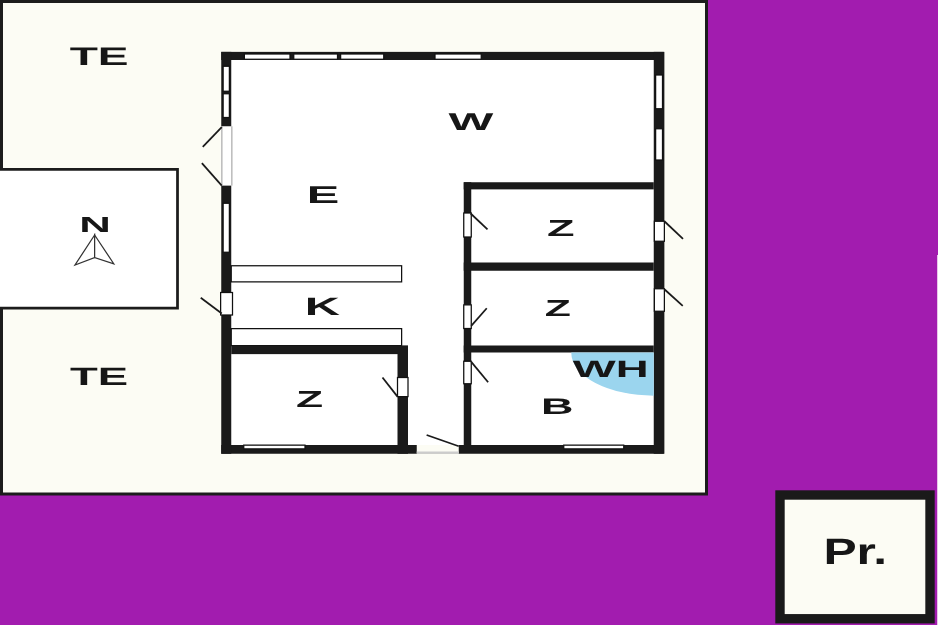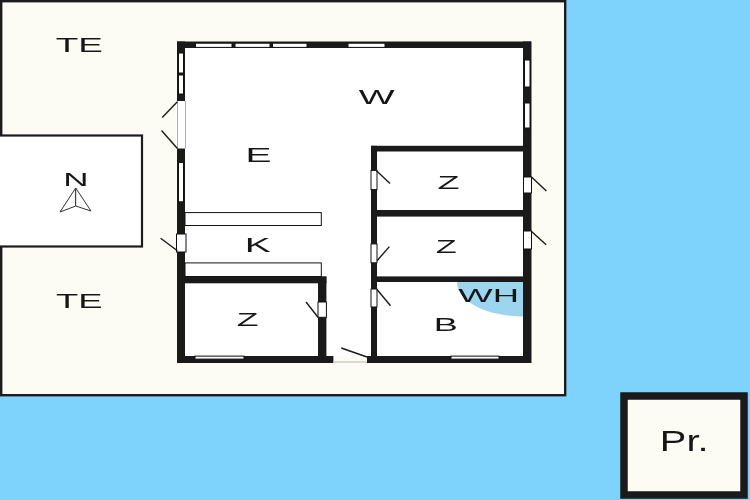--- a/index.html
+++ b/index.html
@@ -1,16 +1,16 @@
 <!DOCTYPE html>
 <html><head>
 <meta charset="utf-8">
 <style>
   html,body{margin:0;padding:0;background:#ffffff;}
-  #stage{position:relative;width:750px;height:500px;background:#7dd3fc;overflow:hidden;}
+  #stage{position:relative;width:750px;height:500px;background:#a21caf;overflow:hidden;font-weight:bold;}
   svg{display:block;}
   text{font-family:"Liberation Sans", sans-serif;fill:#161616;}
 </style>
 </head>
 <body>
 <div id="stage">
 <svg width="750" height="500" viewBox="0 0 750 500">
 
   <rect x="1.2" y="1.2" width="564" height="394" fill="#fcfcf4" stroke="#1c1c1c" stroke-width="2.4"></rect>
 

